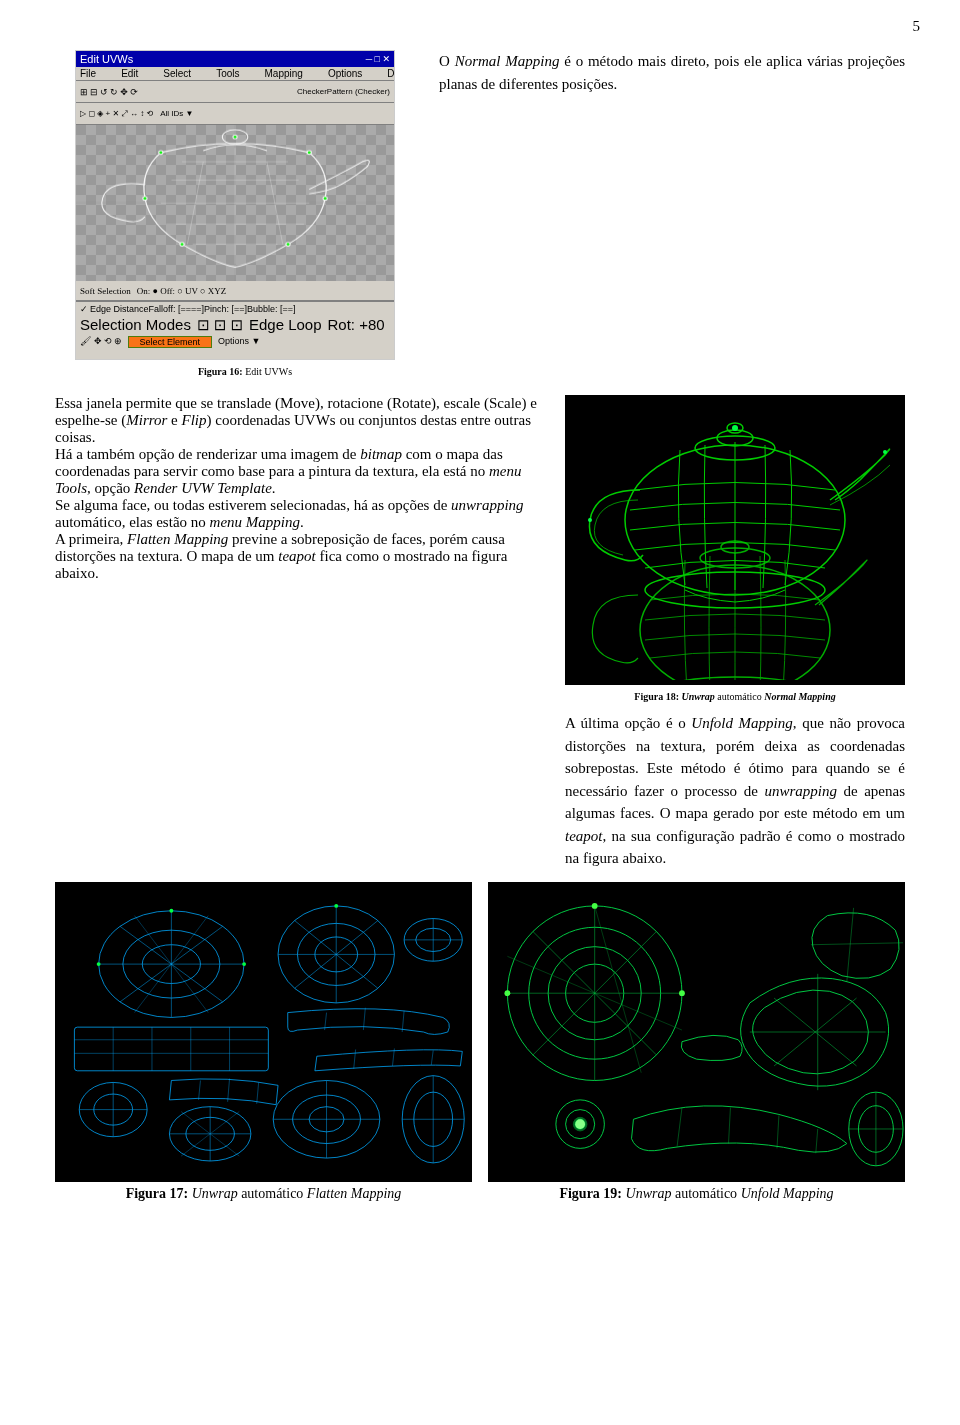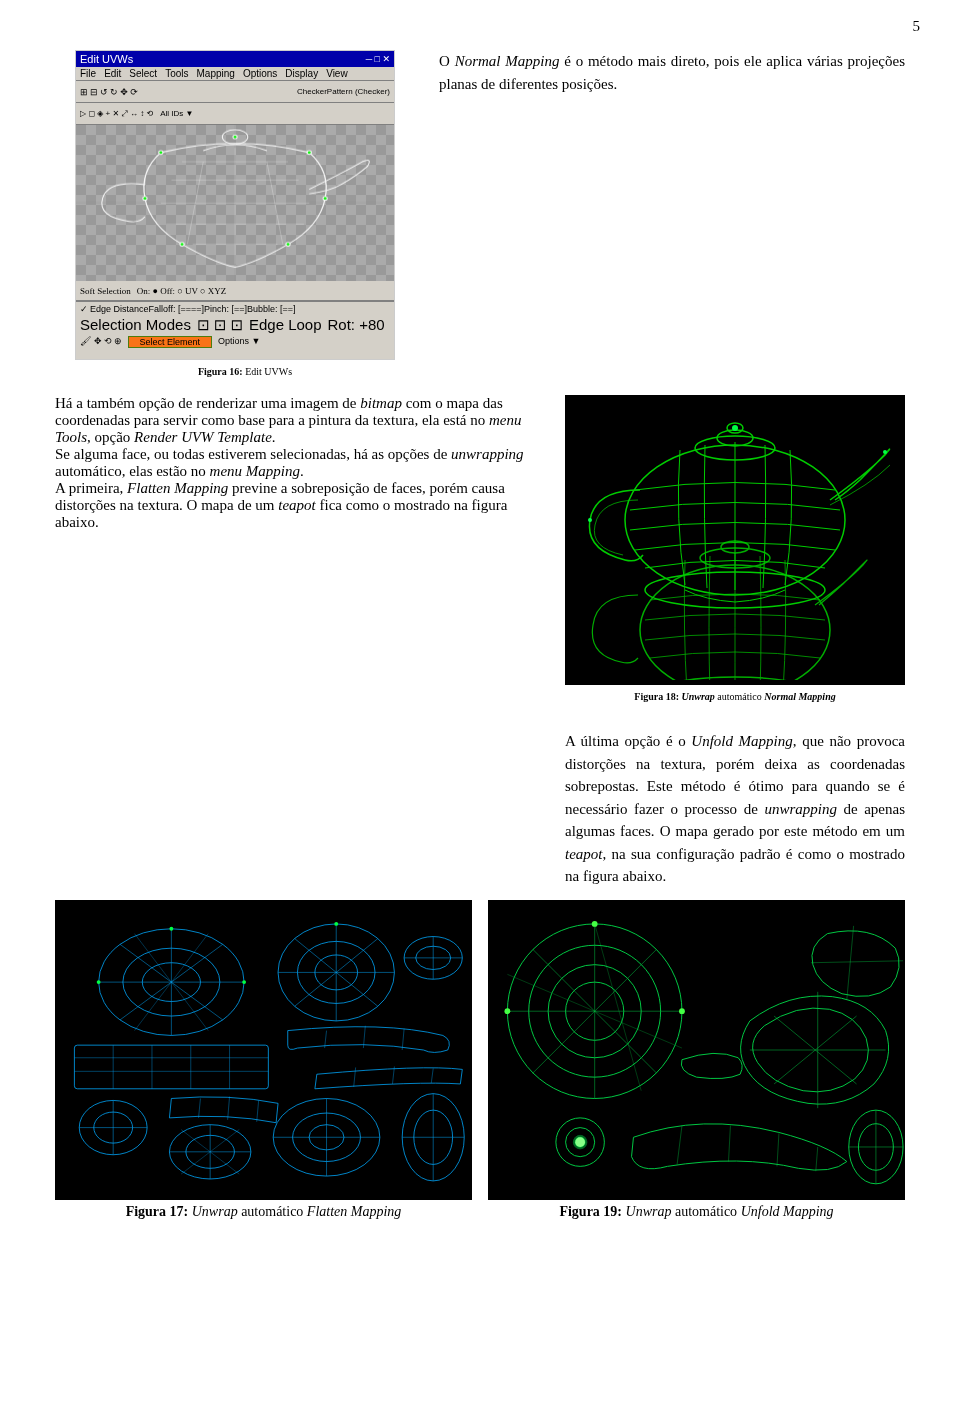--- a/index.html
+++ b/index.html
@@ -62,21 +62,21 @@
       align-items: center;
       justify-content: space-between;
     }
 
     .uvws-menubar {
       background: #d4d0c8;
       font-size: 10px;
       font-family: Arial, sans-serif;
       padding: 1px 4px;
       display: flex;
-      gap: 8px;
+      gap: 25px;
       border-bottom: 1px solid #808080;
     }
 
     .uvws-toolbar {
       background: #d4d0c8;
       height: 22px;
       border-bottom: 1px solid #808080;
       display: flex;
       align-items: center;
       gap: 3px;
@@ -312,20 +312,23 @@
         O <em>Normal Mapping</em> é o método mais direto, pois ele aplica várias projeções planas de diferentes posições.
       </p>
     </div>
 
   </div>
 
   <div class="mid-two-col">
 
     <div class="mid-left">
       <p>
+        Essa janela permite que se translade (Move), rotacione (Rotate), escale (Scale) e espelhe-se (<em>Mirror</em> e <em>Flip</em>) coordenadas UVWs ou conjuntos destas entre outras coisas.
+      </p>
+      <p>
         Há a também opção de renderizar uma imagem de <em>bitmap</em> com o mapa das coordenadas para servir como base para a pintura da textura, ela está no <em>menu Tools</em>, opção <em>Render UVW Template</em>.
       </p>
       <p>
         Se alguma face, ou todas estiverem selecionadas, há as opções de <em>unwrapping</em> automático, elas estão no <em>menu Mapping</em>.
       </p>
       <p>
         A primeira, <em>Flatten Mapping</em> previne a sobreposição de faces, porém causa distorções na textura. O mapa de um <em>teapot</em> fica como o mostrado na figura abaixo.
       </p>
     </div>
 
@@ -388,21 +391,21 @@
           <circle cx="15" cy="120" r="2" fill="#00ff44"></circle>
         </svg>
       </div>
       <div class="figure-caption">
         <strong>Figura 18:</strong>
         <em> Unwrap</em>
         <span> automático </span>
         <em>Normal Mapping</em>
       </div>
 
-      <div style="margin-top:28px;">
+      <div style="margin-top:10px;">
         <p style="text-align:justify;line-height:1.5;">
           A última opção é o <em>Unfold Mapping</em>, que não provoca distorções na textura, porém deixa as coordenadas sobrepostas. Este método é ótimo para quando se é necessário fazer o processo de <em>unwrapping</em> de apenas algumas faces. O mapa gerado por este método em um <em>teapot</em>, na sua configuração padrão é como o mostrado na figura abaixo.
         </p>
       </div>
     </div>
 
   </div>
 
   <div class="bottom-figures">
 

